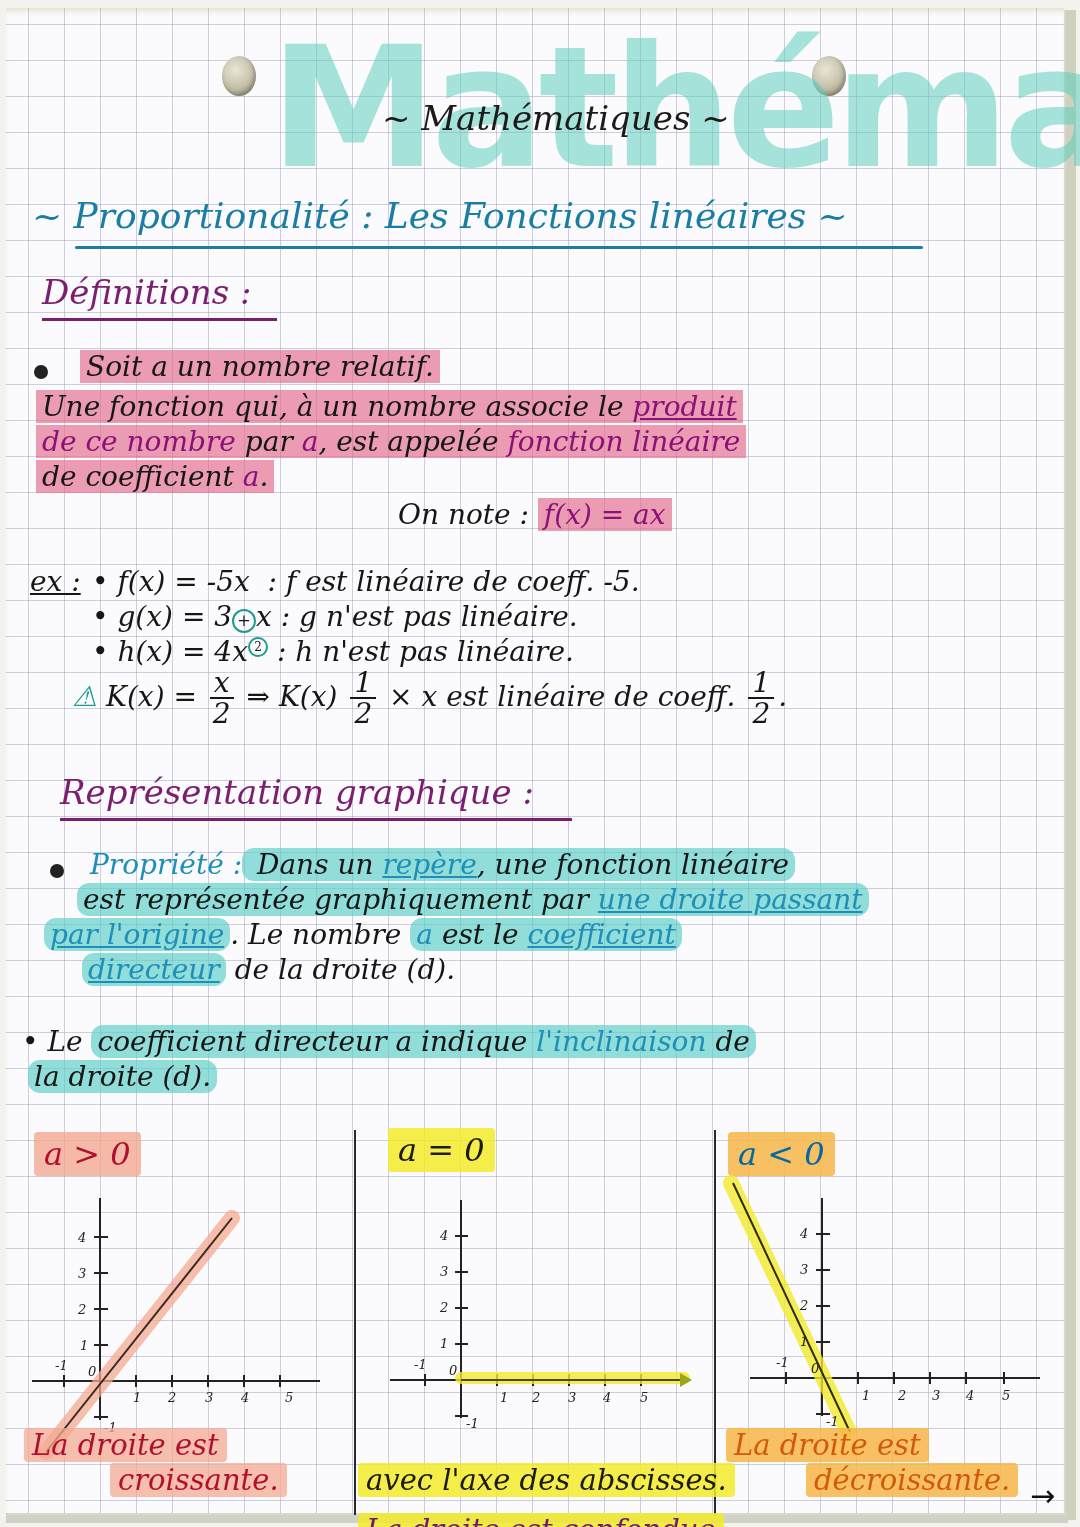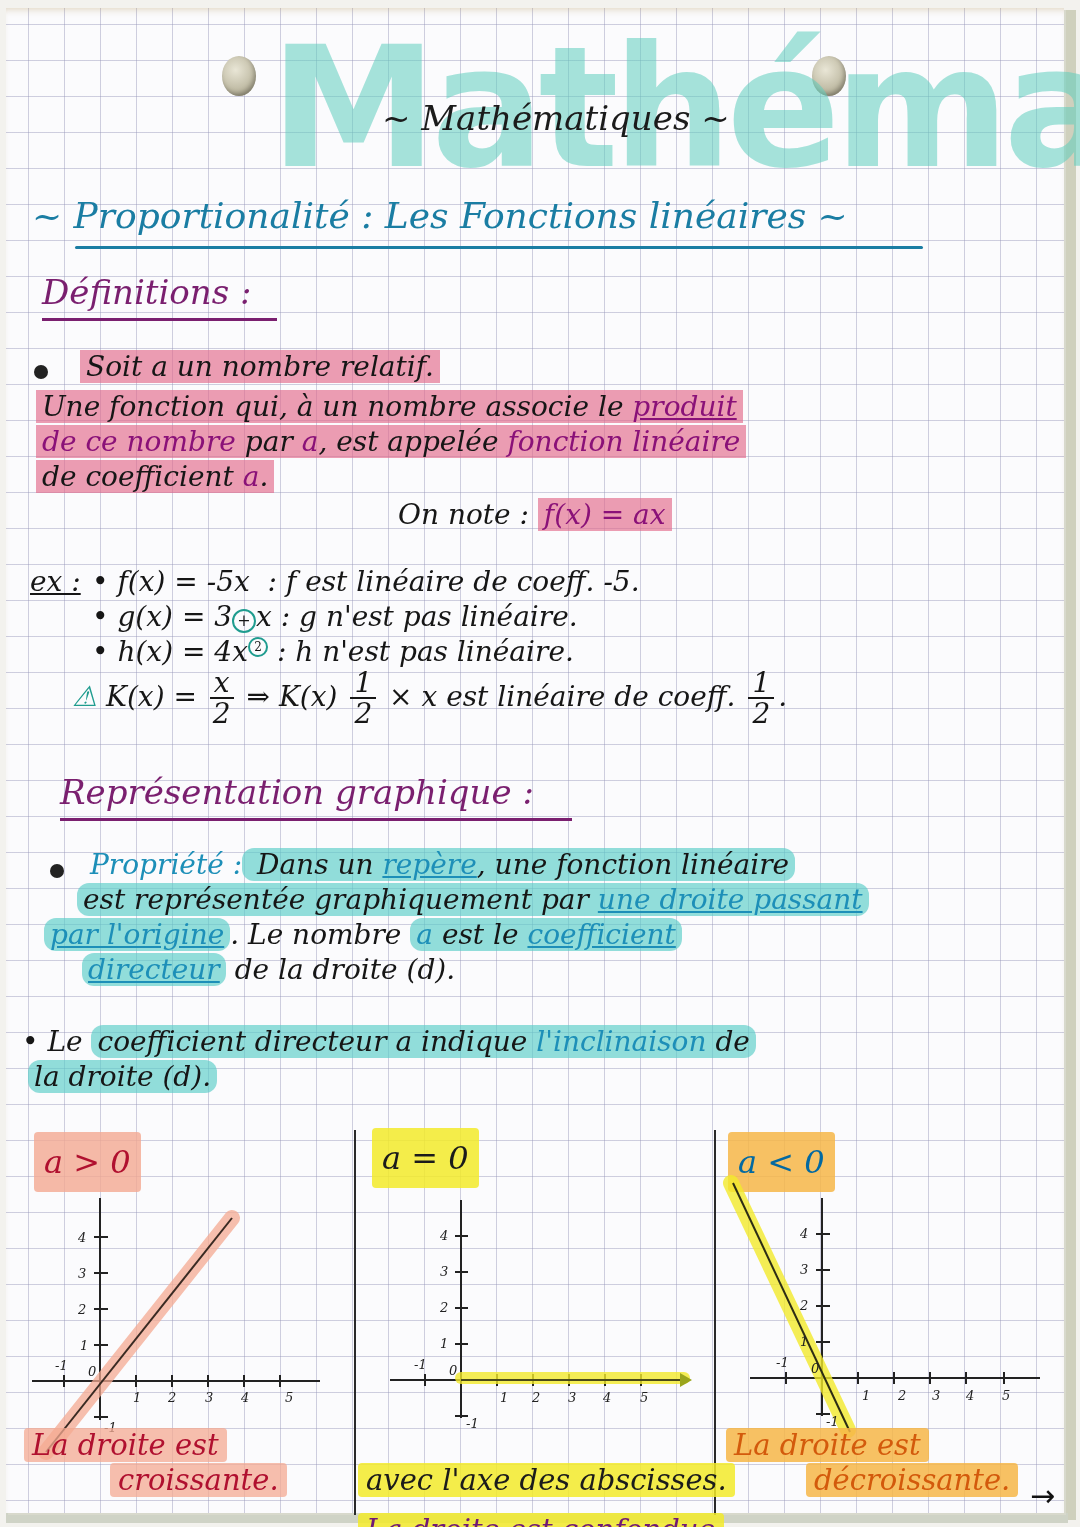--- a/index.html
+++ b/index.html
@@ -42,21 +42,21 @@
   .chapter-ul { position:absolute; height:3px; background:#1a7da3; border-radius:2px; }
   .h2 { font-size:34px; color:#7a1f6f; }
   .h2-ul { position:absolute; height:3px; background:#7a1f6f; }
   .line { font-size:28px; color:#161616; }
   .pink-hl { background:rgba(226,104,138,0.65); border-radius:0; padding:0 6px; }
   .mag { color:#8a1178; }
   .teal-hl { background:rgba(88,205,200,0.65); border-radius:12px; padding:0 6px; }
   .teal { color:#1d8fb8; }
   .bullet { position:absolute; width:14px; height:14px; border-radius:50%; background:#222; }
   .divider { position:absolute; width:2px; background:#2a2a2a; }
-  .cond-tag { font-size:32px; padding:11px 10px; border-radius:4px; }
+  .cond-tag { font-size:32px; padding:3px 10px; border-radius:4px; }
   .cap { font-size:29px; padding:0 8px; border-radius:4px; }
   svg.graph { position:absolute; overflow:visible; }
   .tick-label { font-family:"DejaVu Serif", serif; font-style:italic; font-size:13px; fill:#222; }
   .arrow-next { font-family:"DejaVu Sans", sans-serif; font-size:30px; color:#111; }
   .warn { color:#1f9c8f; }
   .circled { display:inline-block; border:2px solid #1f9c8f; border-radius:50%; width:20px; height:20px; line-height:20px; text-align:center; font-size:16px; font-style:normal; }
   .circled-sm { display:inline-block; border:2px solid #1f9c8f; border-radius:50%; width:16px; height:16px; line-height:16px; text-align:center; font-size:12px; vertical-align:super; font-style:normal; }
   .frac { display:inline-block; vertical-align:middle; text-align:center; line-height:1.05; margin:0 4px; }
   .frac .num { display:block; border-bottom:2px solid #161616; padding:0 4px; }
   .frac .den { display:block; }
@@ -140,21 +140,21 @@
   <span>• Le </span><span class="teal-hl"><span>coefficient directeur a indique </span><span class="teal">l'inclinaison</span><span> de</span></span>
 </div>
 <div class="abs hand line" style="left:28px;top:1060px;">
   <span class="teal-hl">la droite (d).</span>
 </div>
 
 <div class="divider" style="left:354px;top:1130px;height:385px;"></div>
 <div class="divider" style="left:714px;top:1130px;height:385px;"></div>
 
 <div class="abs hand cond-tag" style="left:34px;top:1132px;background:rgba(244,169,145,0.8);color:#b0102f;">a &gt; 0</div>
-<div class="abs hand cond-tag" style="left:372px;top:1128px;background:rgba(242,234,42,0.85);color:#1b1b1b;text-align:center;">a = 0</div>
+<div class="abs hand cond-tag" style="left:388px;top:1128px;background:rgba(242,234,42,0.85);color:#1b1b1b;text-align:center;">a = 0</div>
 <div class="abs hand cond-tag" style="left:728px;top:1132px;background:rgba(246,182,72,0.85);color:#0369a1;">a &lt; 0</div>
 
 <svg class="graph" style="left:0;top:0;" width="1080" height="1527">
   <g stroke="#222" stroke-width="2" fill="none">
     <line x1="32" y1="1381" x2="320" y2="1381"></line>
     <line x1="100" y1="1198" x2="100" y2="1420"></line>
     <line x1="64" y1="1375" x2="64" y2="1387"></line>
     <line x1="136" y1="1375" x2="136" y2="1387"></line>
     <line x1="172" y1="1375" x2="172" y2="1387"></line>
     <line x1="208" y1="1375" x2="208" y2="1387"></line>

